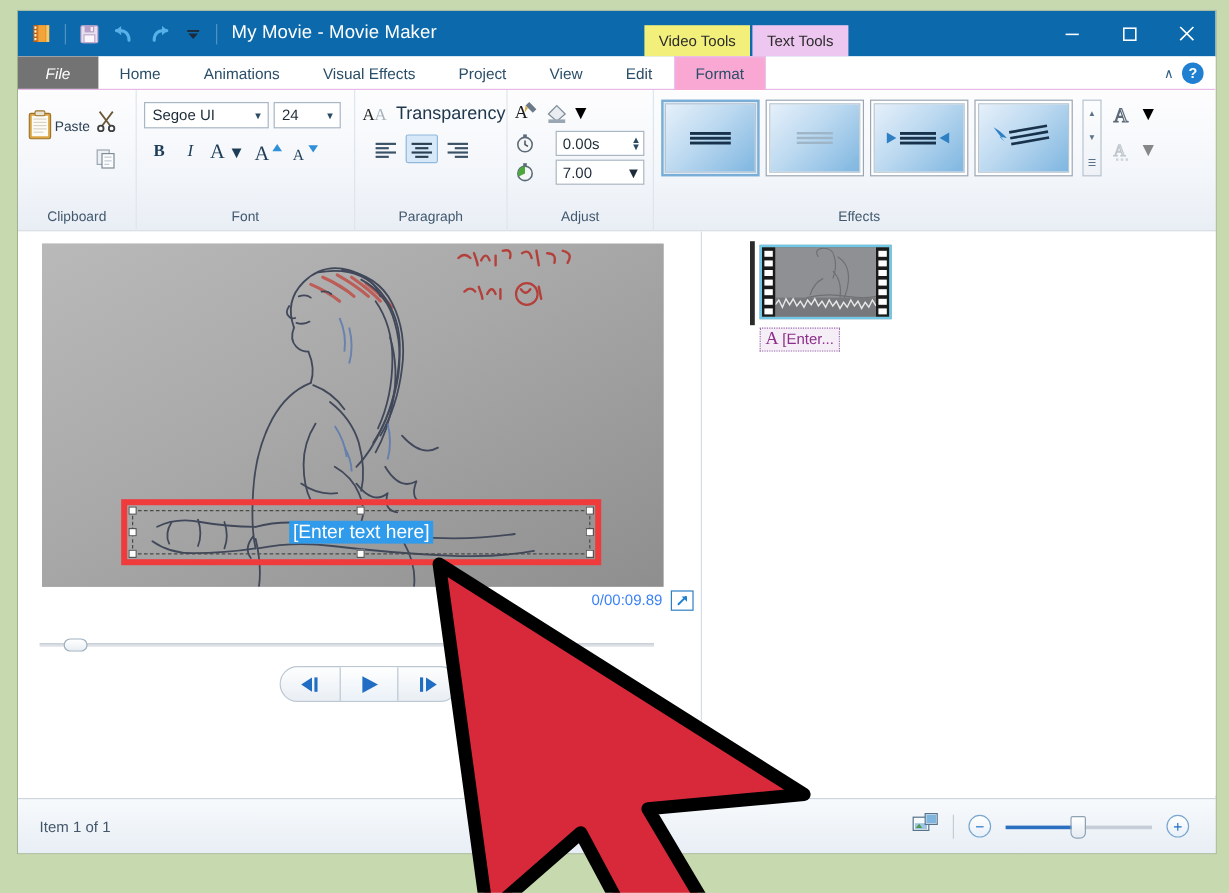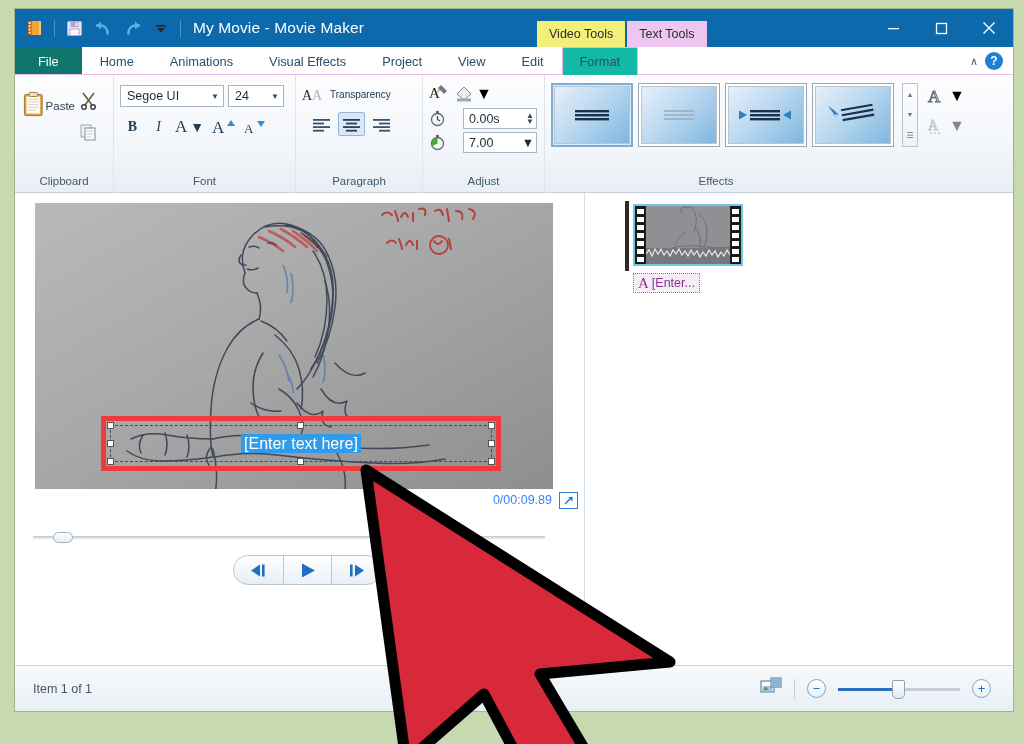--- a/index.html
+++ b/index.html
@@ -64,23 +64,23 @@
     background: #ffffff;
     border-bottom: 1px solid #e8b8e8;
     display: flex; align-items: stretch;
   }
   .tab {
     padding: 0 17px;
     display: flex; align-items: center;
     font-size: 12.8px; color: #2a4e68;
     border: 1px solid transparent; border-bottom: none;
   }
-  .tab.file { background: #0f766e; color: #fff; font-weight: normal; padding: 0 22px; }
+  .tab.file { background: #737373; color: #fff; font-weight: normal; padding: 0 22px; font-style: italic; }
   .tab.active {
-    background: #14b8a6;
+    background: #f9a8d4;
     border-color: #e8b8e8;
     position: relative; z-index: 3;
     margin-bottom: -1px;
   }
   .tab.ctx-edit { color: #2a4e68; }
   .tab-right {
     position: absolute; right: 4px; top: 0; height: 28px;
     display: flex; align-items: center; gap: 7px; padding-right: 6px;
   }
   .chev-collapse { font-size: 11px; color: #2f5d82; }
@@ -128,21 +128,21 @@
   .fontsize { width: 56px; }
   .fontrow2 { display: flex; align-items: center; gap: 1px; margin-top: 7px; }
   .fbtn {
     height: 25px; min-width: 25px; padding: 0 3px;
     display: flex; align-items: center; justify-content: center;
     font-size: 14px; color: #1c3c57;
   }
 
   
   .paraTop { display: flex; align-items: center; gap: 6px; padding-top: 5px; }
-  .paraTop .lbl { font-size: 10px; color: #20384d; }
+  .paraTop .lbl { font-size: 15px; color: #20384d; }
   .alignrow { display: flex; gap: 3px; margin-top: 9px; padding-left: 6px; }
   .alignbtn {
     width: 27px; height: 24px;
     display: flex; align-items: center; justify-content: center;
   }
   .alignbtn.sel { background: #d7e8f8; border: 1px solid #8fb8db; border-radius: 2px; }
 
   
   .adjTop { display: flex; align-items: center; gap: 5px; padding-top: 2px; }
   .spinrow { display: flex; align-items: center; gap: 17px; margin-top: 3px; }

